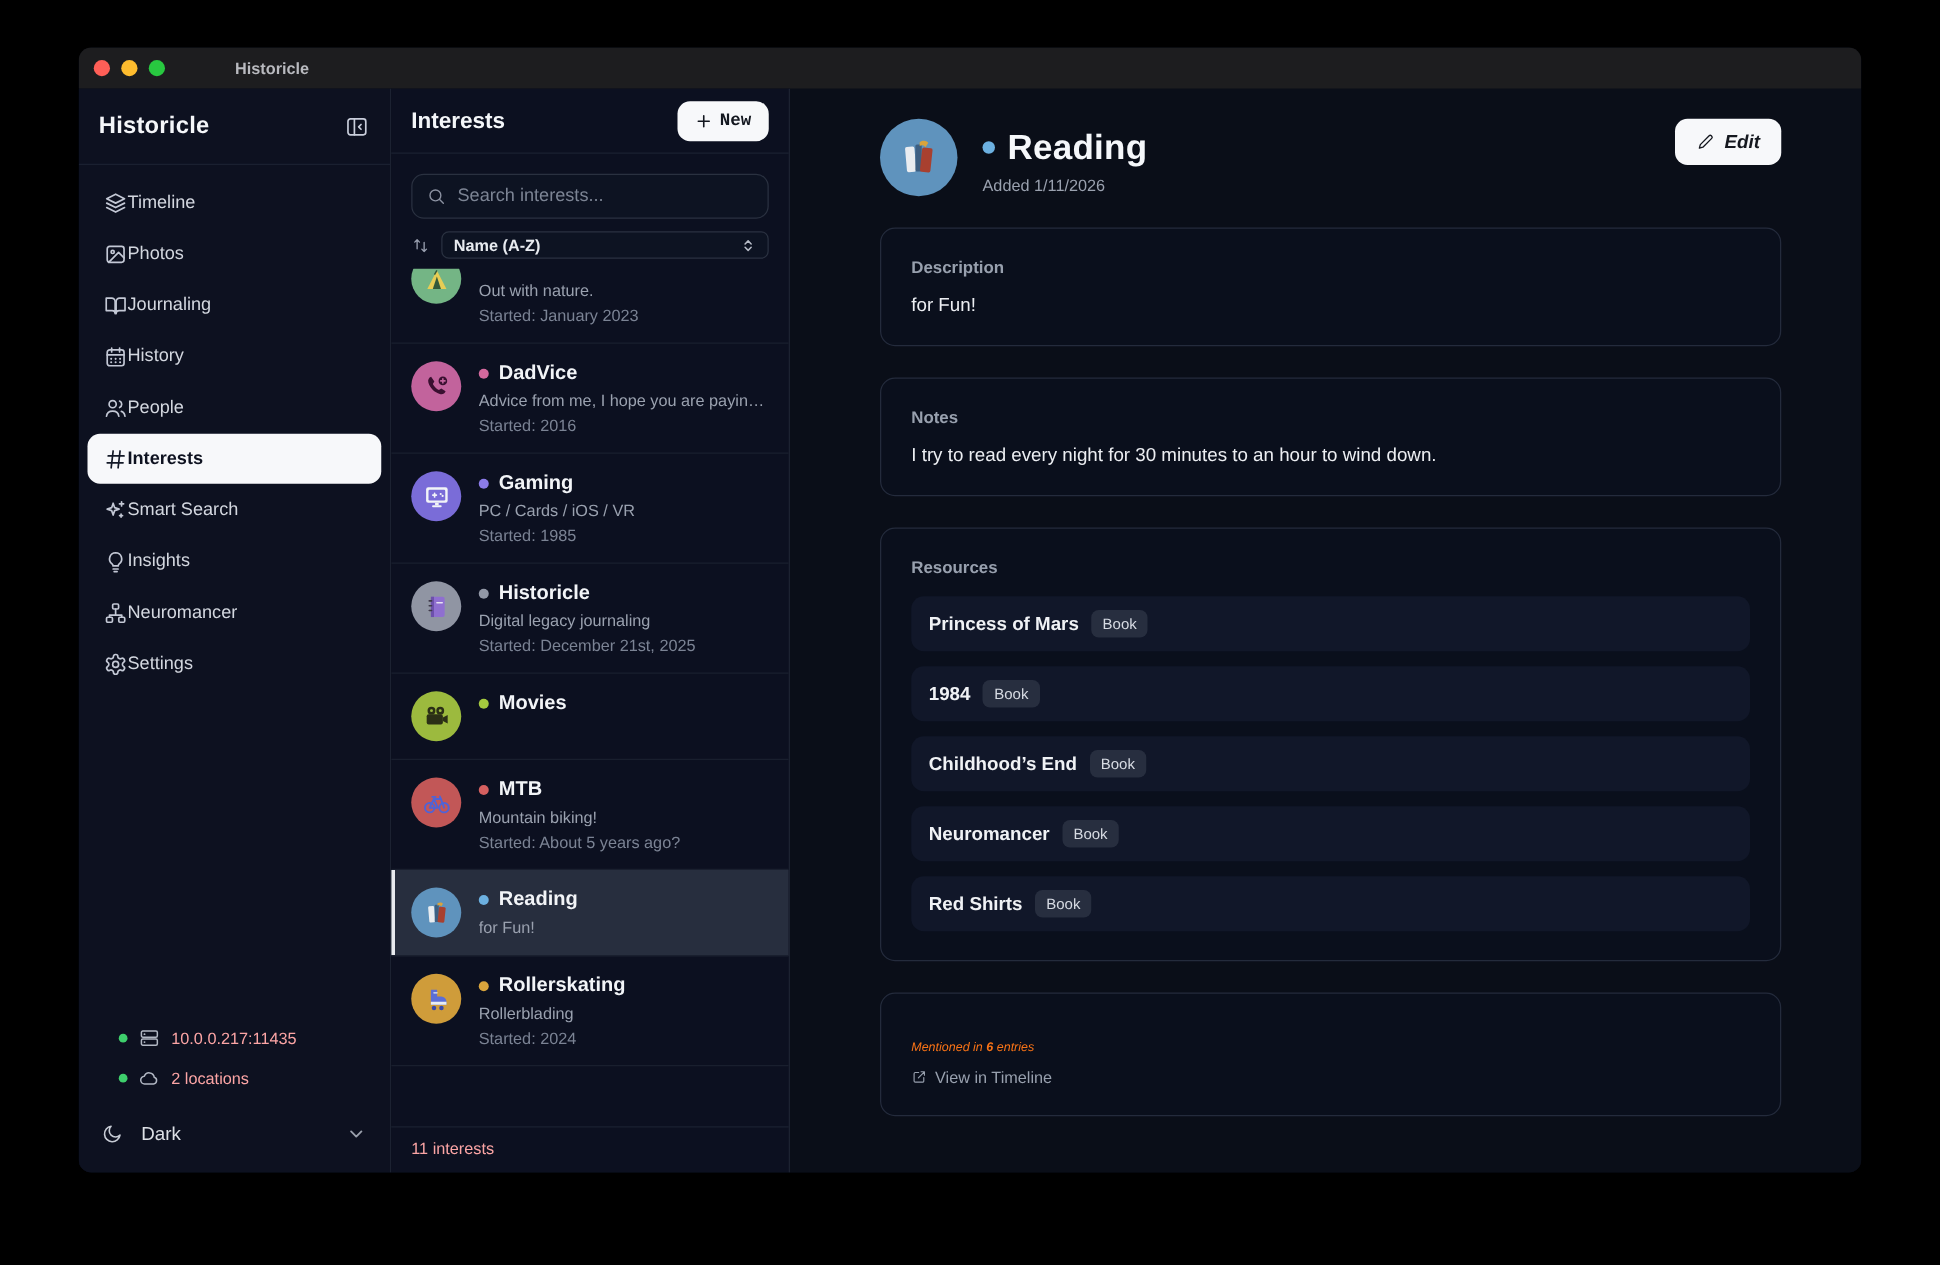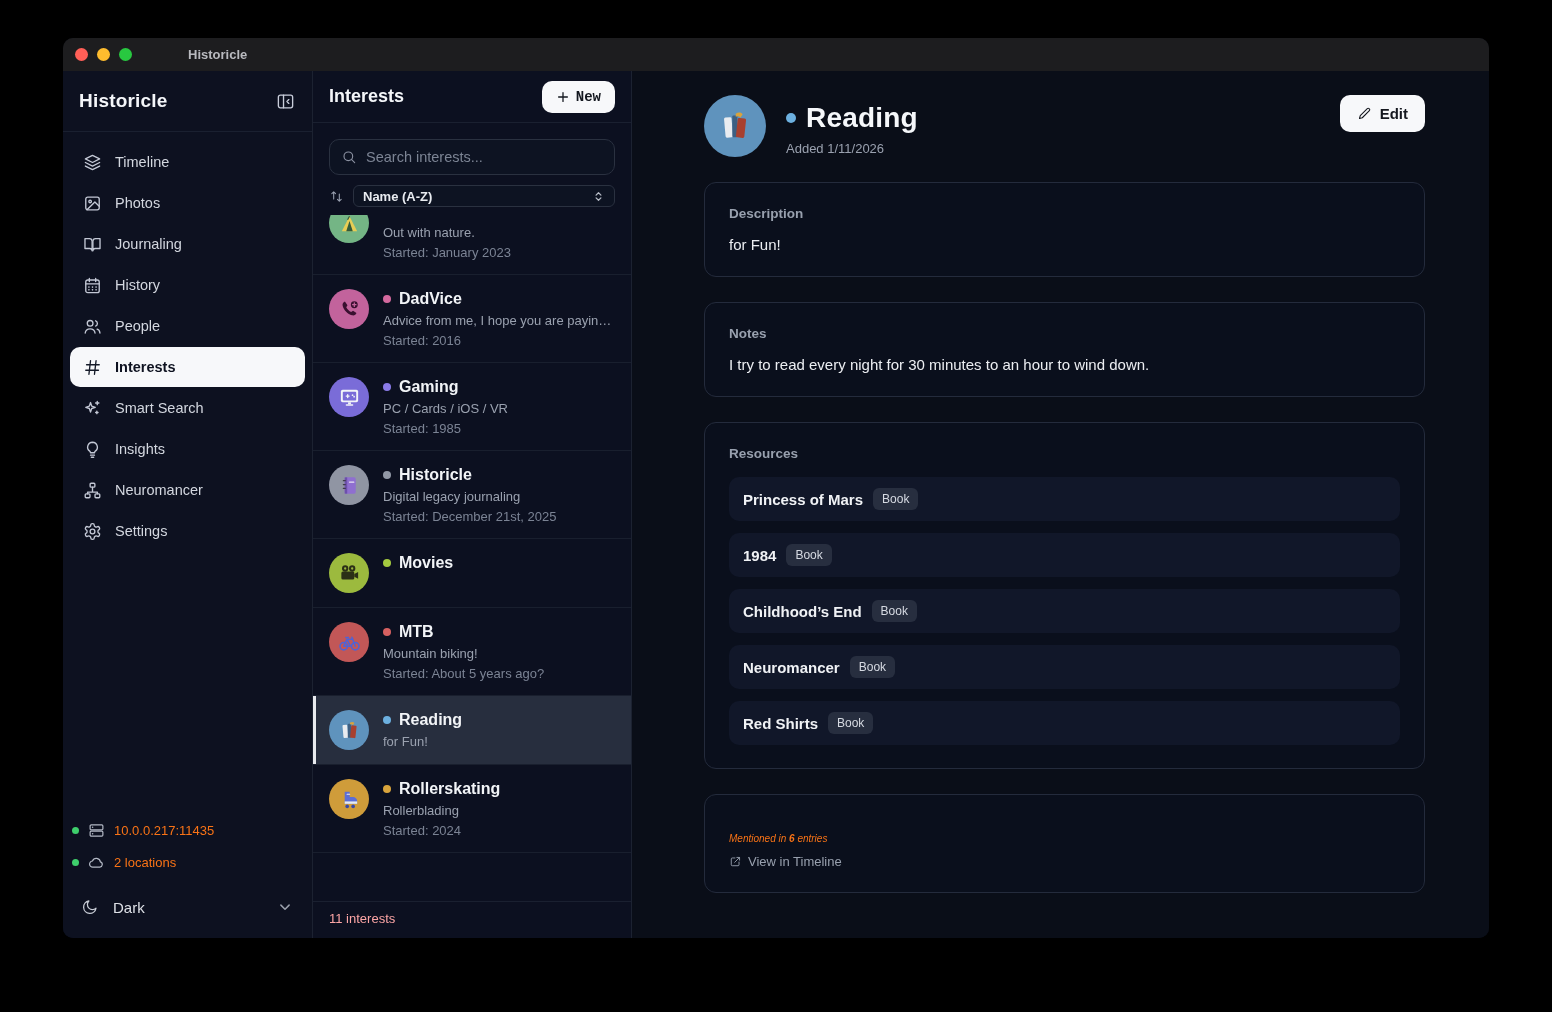--- a/index.html
+++ b/index.html
@@ -17,28 +17,28 @@
   .app { display:flex; height:867px; background:#0a0e18; }
   
   .sidebar { width:250px; background:#0d1120; border-right:1px solid #1c2231; display:flex; flex-direction:column; }
   .sidebar-header { height:61px; display:flex; align-items:center; justify-content:space-between;
     padding:0 16px; border-bottom:1px solid #1a2030; }
   .app-name { color:#f4f6f9; font-size:19px; font-weight:bold; letter-spacing:.2px; }
   .collapse-btn { color:#c9cedb; width:22px; height:22px; display:flex; align-items:center; justify-content:center; cursor:pointer; }
   .collapse-btn svg { width:19px; height:19px; }
   .nav { padding:10px 7px 0; }
   .nav-item { height:40px; margin-bottom:1px; border-radius:10px; display:flex; align-items:center;
-    padding:0 13px; gap:13px; color:#d3d7df; font-size:14.5px; cursor:pointer; }
+    padding:0 13px; color:#d3d7df; font-size:14.5px; cursor:pointer; }
   .nav-item .nicon { width:19px; height:19px; color:#c3c8d5; display:flex; }
   .nav-item .nicon svg { width:19px; height:19px; }
   .nav-item.active { background:#f7f8fa; color:#0e1220; font-weight:bold; }
   .nav-item.active .nicon { color:#141a28; }
   .sidebar-spacer { flex:1; }
-  .status-row { display:flex; align-items:center; gap:9px; padding:0 9px; height:32px;
-    color:#f97316; font-size:13px; }
+  .status-row { display:flex; align-items:center; gap:9px; padding:0 32px; height:32px;
+    color:#fca5a5; font-size:13px; }
   .status-dot { width:7px; height:7px; border-radius:50%; background:#3ecf6c; flex:none; }
   .status-icon { width:17px; height:17px; color:#b2b8c4; display:flex; }
   .status-icon svg { width:17px; height:17px; }
   .theme-row { height:46px; margin:6px 6px 8px; border-radius:10px; display:flex; align-items:center;
     padding:0 12px; color:#dde0e6; font-size:15px; cursor:pointer; }
   .theme-row .ticon { width:18px; height:18px; color:#c6cbd4; display:flex; margin-right:14px; }
   .theme-row .ticon svg, .theme-row .chev svg { width:18px; height:18px; }
   .theme-row .chev { margin-left:auto; color:#9aa0ac; display:flex; }
   
   .panel { width:319px; border-right:1px solid #1c2231; background:#0c1020; display:flex; flex-direction:column; }
@@ -87,21 +87,21 @@
   .detail-avatar { width:62px; height:62px; border-radius:50%; display:flex; align-items:center;
     justify-content:center; flex:none; }
   .detail-avatar svg { width:36px; height:36px; }
   .detail-heading { margin-left:20px; padding-top:7px; }
   .detail-title-row { display:flex; align-items:center; gap:10px; }
   .detail-bullet { width:10px; height:10px; border-radius:50%; }
   .detail-title { color:#f5f7fa; font-size:28px; font-weight:bold; letter-spacing:.2px; }
   .detail-added { color:#9aa1af; font-size:13px; margin-top:7px; }
   .btn-edit { margin-left:auto; background:#f7f8fa; color:#15181f; border:none; border-radius:10px;
     height:37px; padding:0 17px; font-size:15px; font-weight:600; display:flex; align-items:center; gap:8px;
-    cursor:pointer; font-family:inherit; }
+    cursor:pointer; font-family:inherit;font-style:italic; }
   .btn-edit svg { width:15px; height:15px; }
   .card { border:1px solid #242b3c; border-radius:12px; background:#0a0f1c; padding:23px 24px; margin-top:25px; }
   .card:first-of-type { margin-top:24px; }
   .card-label { color:#98a0ae; font-size:13.5px; font-weight:600; }
   .card-value { color:#eceef2; font-size:15px; margin-top:15px; }
   .resource-row { height:44px; border-radius:10px; background:#111729; display:flex; align-items:center;
     padding:0 14px; margin-top:12px; }
   .resource-row:first-of-type { margin-top:16px; }
   .res-title { color:#f0f2f5; font-size:15px; font-weight:bold; }
   .res-badge { margin-left:10px; background:#272e3f; color:#d6dae2; font-size:12px; border-radius:6px;

